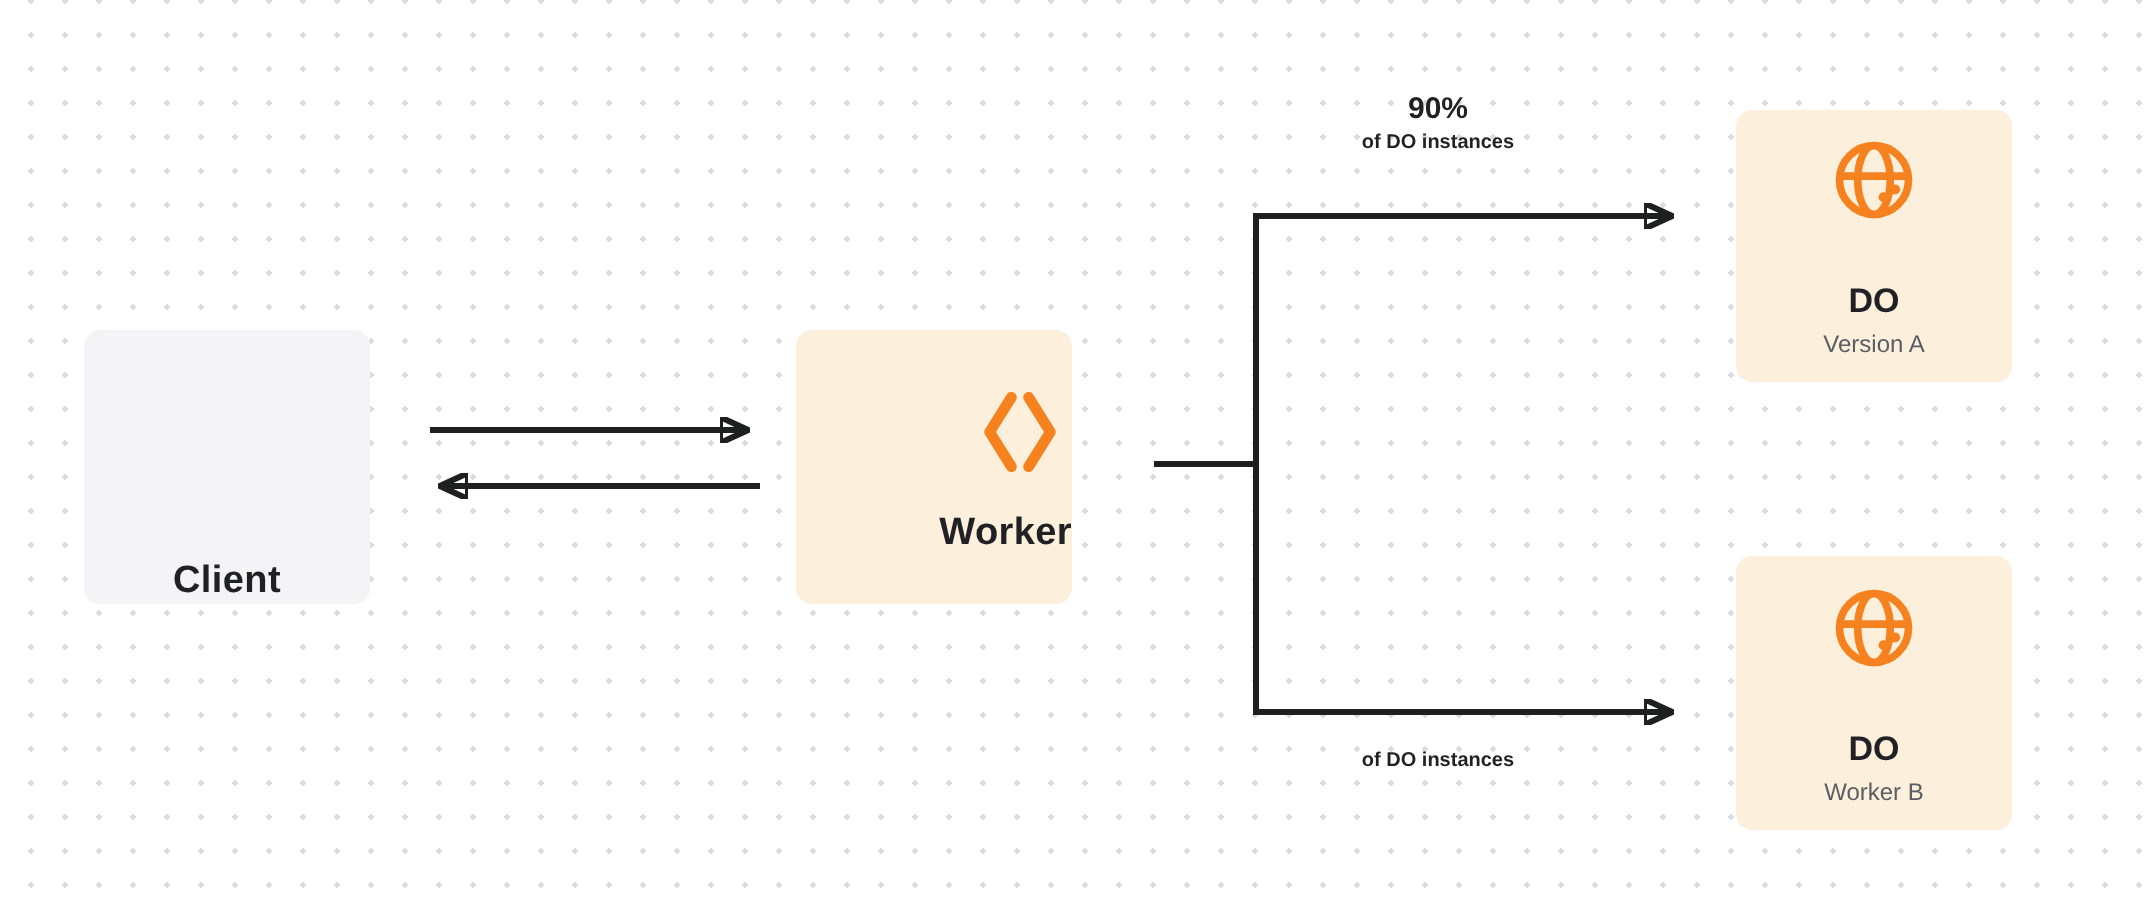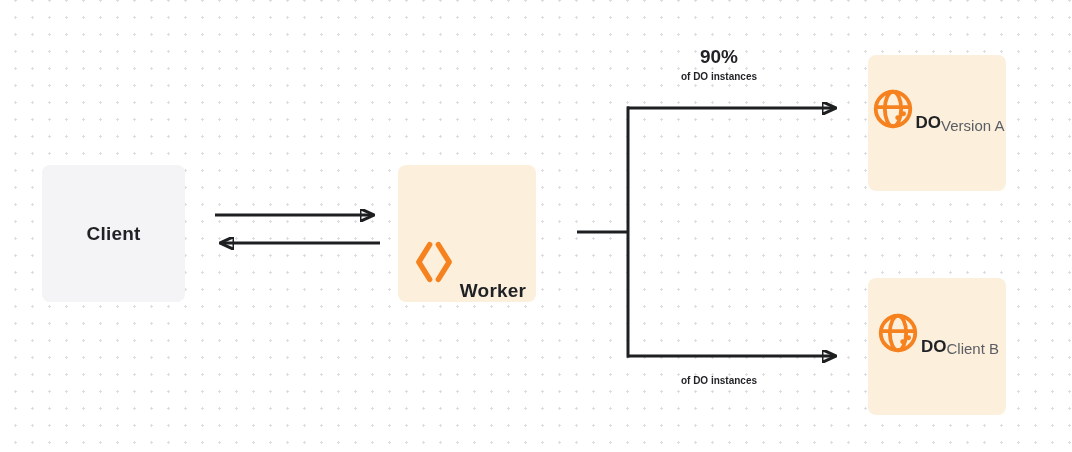--- a/index.html
+++ b/index.html
@@ -16,56 +16,57 @@
     overflow: hidden;
   }
 
   svg.wires { position: absolute; left: 0; top: 0; width: 1072px; height: 452px; }
   svg.wires line, svg.wires path { stroke: #1d1f21; stroke-width: 3; fill: none; }
 
   .node {
     position: absolute;
     border-radius: 8px;
     display: flex;
+    flex-direction: column;
     align-items: center;
     justify-content: center;
     text-align: center;
   }
-  .node.gray  { background: #f4f4f6; }
+  .node.gray  { background: #f4f4f6; justify-content: flex-end; }
   .node.cream { background: #fcf0dd; }
 
   .node-label {
     font-weight: bold;
     font-size: 19px;
     color: #1f2124;
     letter-spacing: 0.2px;
   }
 
   .worker-icon-wrap { width: 52px; height: 52px; margin-bottom: 14px; }
   .do-icon-wrap     { width: 46px; height: 46px; margin-bottom: 28px; }
   .worker-icon-wrap svg, .do-icon-wrap svg { width: 100%; height: 100%; display: block; }
 
   .do-title {
     font-weight: bold;
     font-size: 17px;
     color: #1f2124;
   }
   .do-subtitle {
-    font-size: 15px;
+    font-size: 12px;
     color: #5a5d63;
     margin-top: 4px;
   }
 
   .edge-label {
     position: absolute;
     width: 200px;
     text-align: center;
     color: #1f2124;
   }
-  .edge-label .pct     { font-weight: bold; font-size: 19px; }
+  .edge-label .pct     { font-weight: bold; font-size: 15px; }
   .edge-label .caption { font-weight: bold; font-size: 10px; margin-top: 3px; }
 
   
   #client-node { left: 42px;  top: 165px; width: 143px; height: 137px; }
   #worker-node { left: 398px; top: 165px; width: 138px; height: 137px; align-items: flex-end; }
   #do-a-node   { left: 868px; top: 55px;  width: 138px; height: 136px; }
   #do-b-node   { left: 868px; top: 278px; width: 138px; height: 137px; }
   #label-top    { left: 619px; top: 46px; }
   #label-bottom { left: 619px; top: 372px; }
 </style>
@@ -122,21 +123,21 @@
     <span class="do-icon-wrap">
       <svg viewBox="0 0 48 48">
         <circle cx="24" cy="24" r="18" stroke="#f6821f" stroke-width="4" fill="none"></circle>
         <ellipse cx="24" cy="24" rx="8.5" ry="18" stroke="#f6821f" stroke-width="4" fill="none"></ellipse>
         <line x1="6" y1="22" x2="42" y2="22" stroke="#f6821f" stroke-width="4"></line>
         <circle cx="29" cy="33" r="2.6" fill="#f6821f"></circle>
         <circle cx="35" cy="29" r="2.6" fill="#f6821f"></circle>
       </svg>
     </span>
     <div class="do-title">DO</div>
-    <div class="do-subtitle">Client B</div>
+    <div class="do-subtitle">Worker B</div>
   </div>
 
   <div class="edge-label" id="label-top">
     <div class="pct">90%</div>
     <div class="caption">of DO instances</div>
   </div>
 
   <div class="edge-label" id="label-bottom">
     <div class="caption">of DO instances</div>
   </div>

